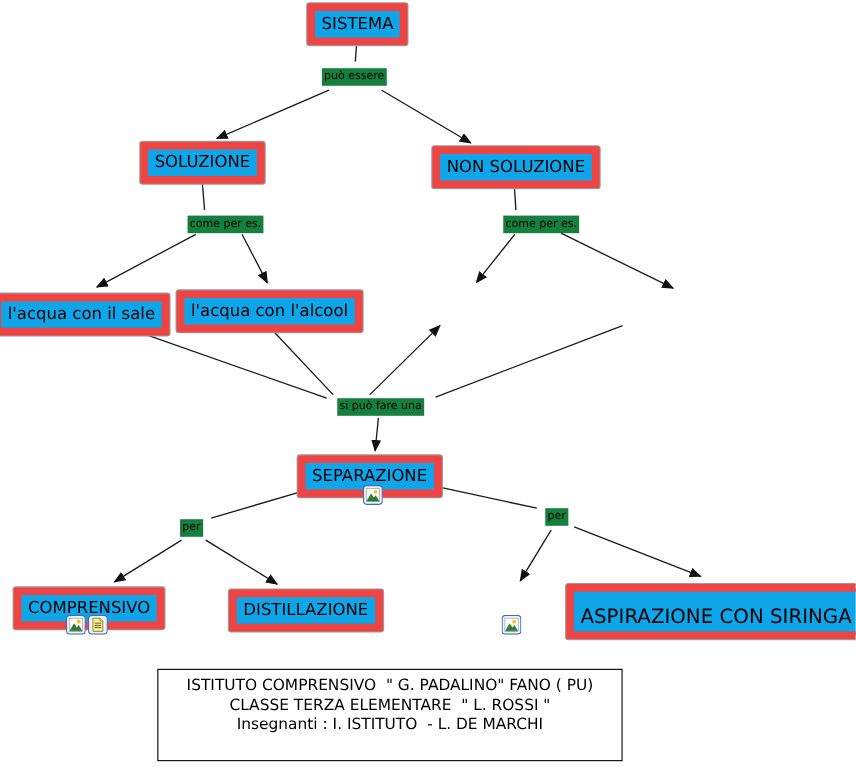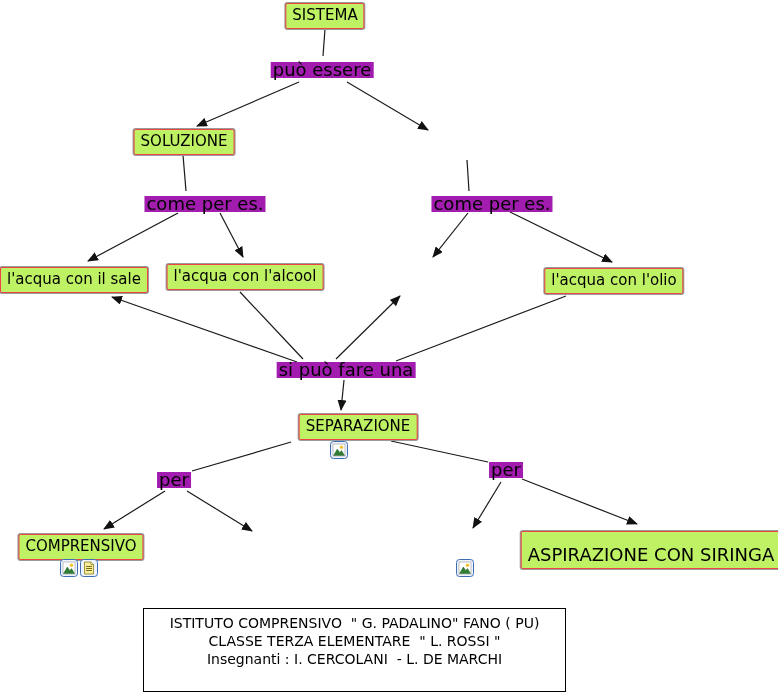--- a/index.html
+++ b/index.html
@@ -4,28 +4,28 @@
 <style>
   html,body{margin:0;padding:0;background:#fff;}
   #canvas{
     position:relative;width:778px;height:697px;background:#ffffff;overflow:hidden;
     font-family:"DejaVu Sans","Liberation Sans",sans-serif;color:#000;
   }
   #edge-layer{position:absolute;left:0;top:0;width:778px;height:697px;}
   #edge-layer line{stroke:#1a1a1a;stroke-width:1.2;}
   .node{
     position:absolute;transform:translateX(-50%);
-    background:#bef264;border:1px solid #ef4444;border-radius:2px;
+    background:#0ea5e9;border:7px solid #ef4444;border-radius:2px;
     box-shadow:0 0 0 1px #9a9a9a;
     padding:2px 6px 3px 6px;font-size:15px;line-height:19px;white-space:nowrap;
   }
   .node.small{font-size:18px;line-height:18px;padding:14px 6px 4px 6px;}
   .phrase{
     position:absolute;transform:translateX(-50%);
-    font-size:18px;line-height:16px;white-space:nowrap;background:#a21caf;padding:0 2px;
+    font-size:10px;line-height:16px;white-space:nowrap;background:#15803d;padding:0 2px;
   }
   .res-icon{position:absolute;}
   #credits{
     position:absolute;left:143px;top:608px;width:423px;height:84px;
     border:1px solid #000;background:#fff;text-align:center;
     font-size:14px;line-height:18px;padding-top:5px;box-sizing:border-box;
   }
   #credits div{white-space:pre-wrap;}
 </style>
 </head>
@@ -56,25 +56,26 @@
       <line x1="291" y1="442" x2="192" y2="471"></line>
       <line x1="165" y1="491" x2="104" y2="529" marker-end="url(#arrow)"></line>
       <line x1="187" y1="491" x2="252" y2="531" marker-end="url(#arrow)"></line>
       <line x1="391" y1="441" x2="488" y2="462"></line>
       <line x1="501" y1="482" x2="473" y2="528" marker-end="url(#arrow)"></line>
       <line x1="522" y1="479" x2="637" y2="524" marker-end="url(#arrow)"></line>
     </svg>
 
   <div class="node" style="left:325px;top:3px">SISTEMA</div>
   <div class="node" style="left:184px;top:129px">SOLUZIONE</div>
+  <div class="node" style="left:469px;top:133px">NON SOLUZIONE</div>
   <div class="node" style="left:74px;top:267px">l'acqua con il sale</div>
   <div class="node" style="left:245px;top:264px">l'acqua con l'alcool</div>
-  <div class="node" style="left:614px;top:268px">l'acqua con l'olio</div>
-  <div class="node" style="left:358px;top:414px">SEPARAZIONE</div>
+  <div class="node" style="left:336px;top:414px">SEPARAZIONE</div>
   <div class="node" style="left:81px;top:534px">COMPRENSIVO</div>
+  <div class="node" style="left:278px;top:536px">DISTILLAZIONE</div>
   <div class="node small" style="left:651px;top:531px">ASPIRAZIONE CON SIRINGA</div>
 
   <div class="phrase" style="left:322px;top:62px">può essere</div>
   <div class="phrase" style="left:205px;top:196px">come per es.</div>
   <div class="phrase" style="left:492px;top:196px">come per es.</div>
   <div class="phrase" style="left:346px;top:362px">si può fare una</div>
   <div class="phrase" style="left:174px;top:472px">per</div>
   <div class="phrase" style="left:506px;top:462px">per</div>
 
   <svg class="res-icon" style="left:330px;top:441px" width="18" height="18" viewBox="0 0 18 18">
@@ -103,16 +104,16 @@
   <svg class="res-icon" style="left:456px;top:559px" width="18" height="18" viewBox="0 0 18 18">
     <rect x="0.5" y="0.5" width="17" height="17" rx="3" fill="#eef3fb" stroke="#3e6db5"></rect>
     <rect x="3" y="3" width="12" height="12" fill="#fff" stroke="#999" stroke-width="0.6"></rect>
     <circle cx="11.5" cy="6.2" r="1.7" fill="#f2c12e"></circle>
     <path d="M3.5 14.5 L7.3 8 L9.8 11.6 L11.6 9.6 L14.5 14.5 Z" fill="#2e7d32" stroke="#1b5e20" stroke-width="0.4"></path>
   </svg>
 
   <div id="credits">
     <div>ISTITUTO COMPRENSIVO  " G. PADALINO" FANO ( PU)</div>
     <div>CLASSE TERZA ELEMENTARE  " L. ROSSI "</div>
-    <div>Insegnanti : I. CERCOLANI  - L. DE MARCHI</div>
+    <div>Insegnanti : I. ISTITUTO  - L. DE MARCHI</div>
   </div>
 
 </div>
 
 </body></html>

